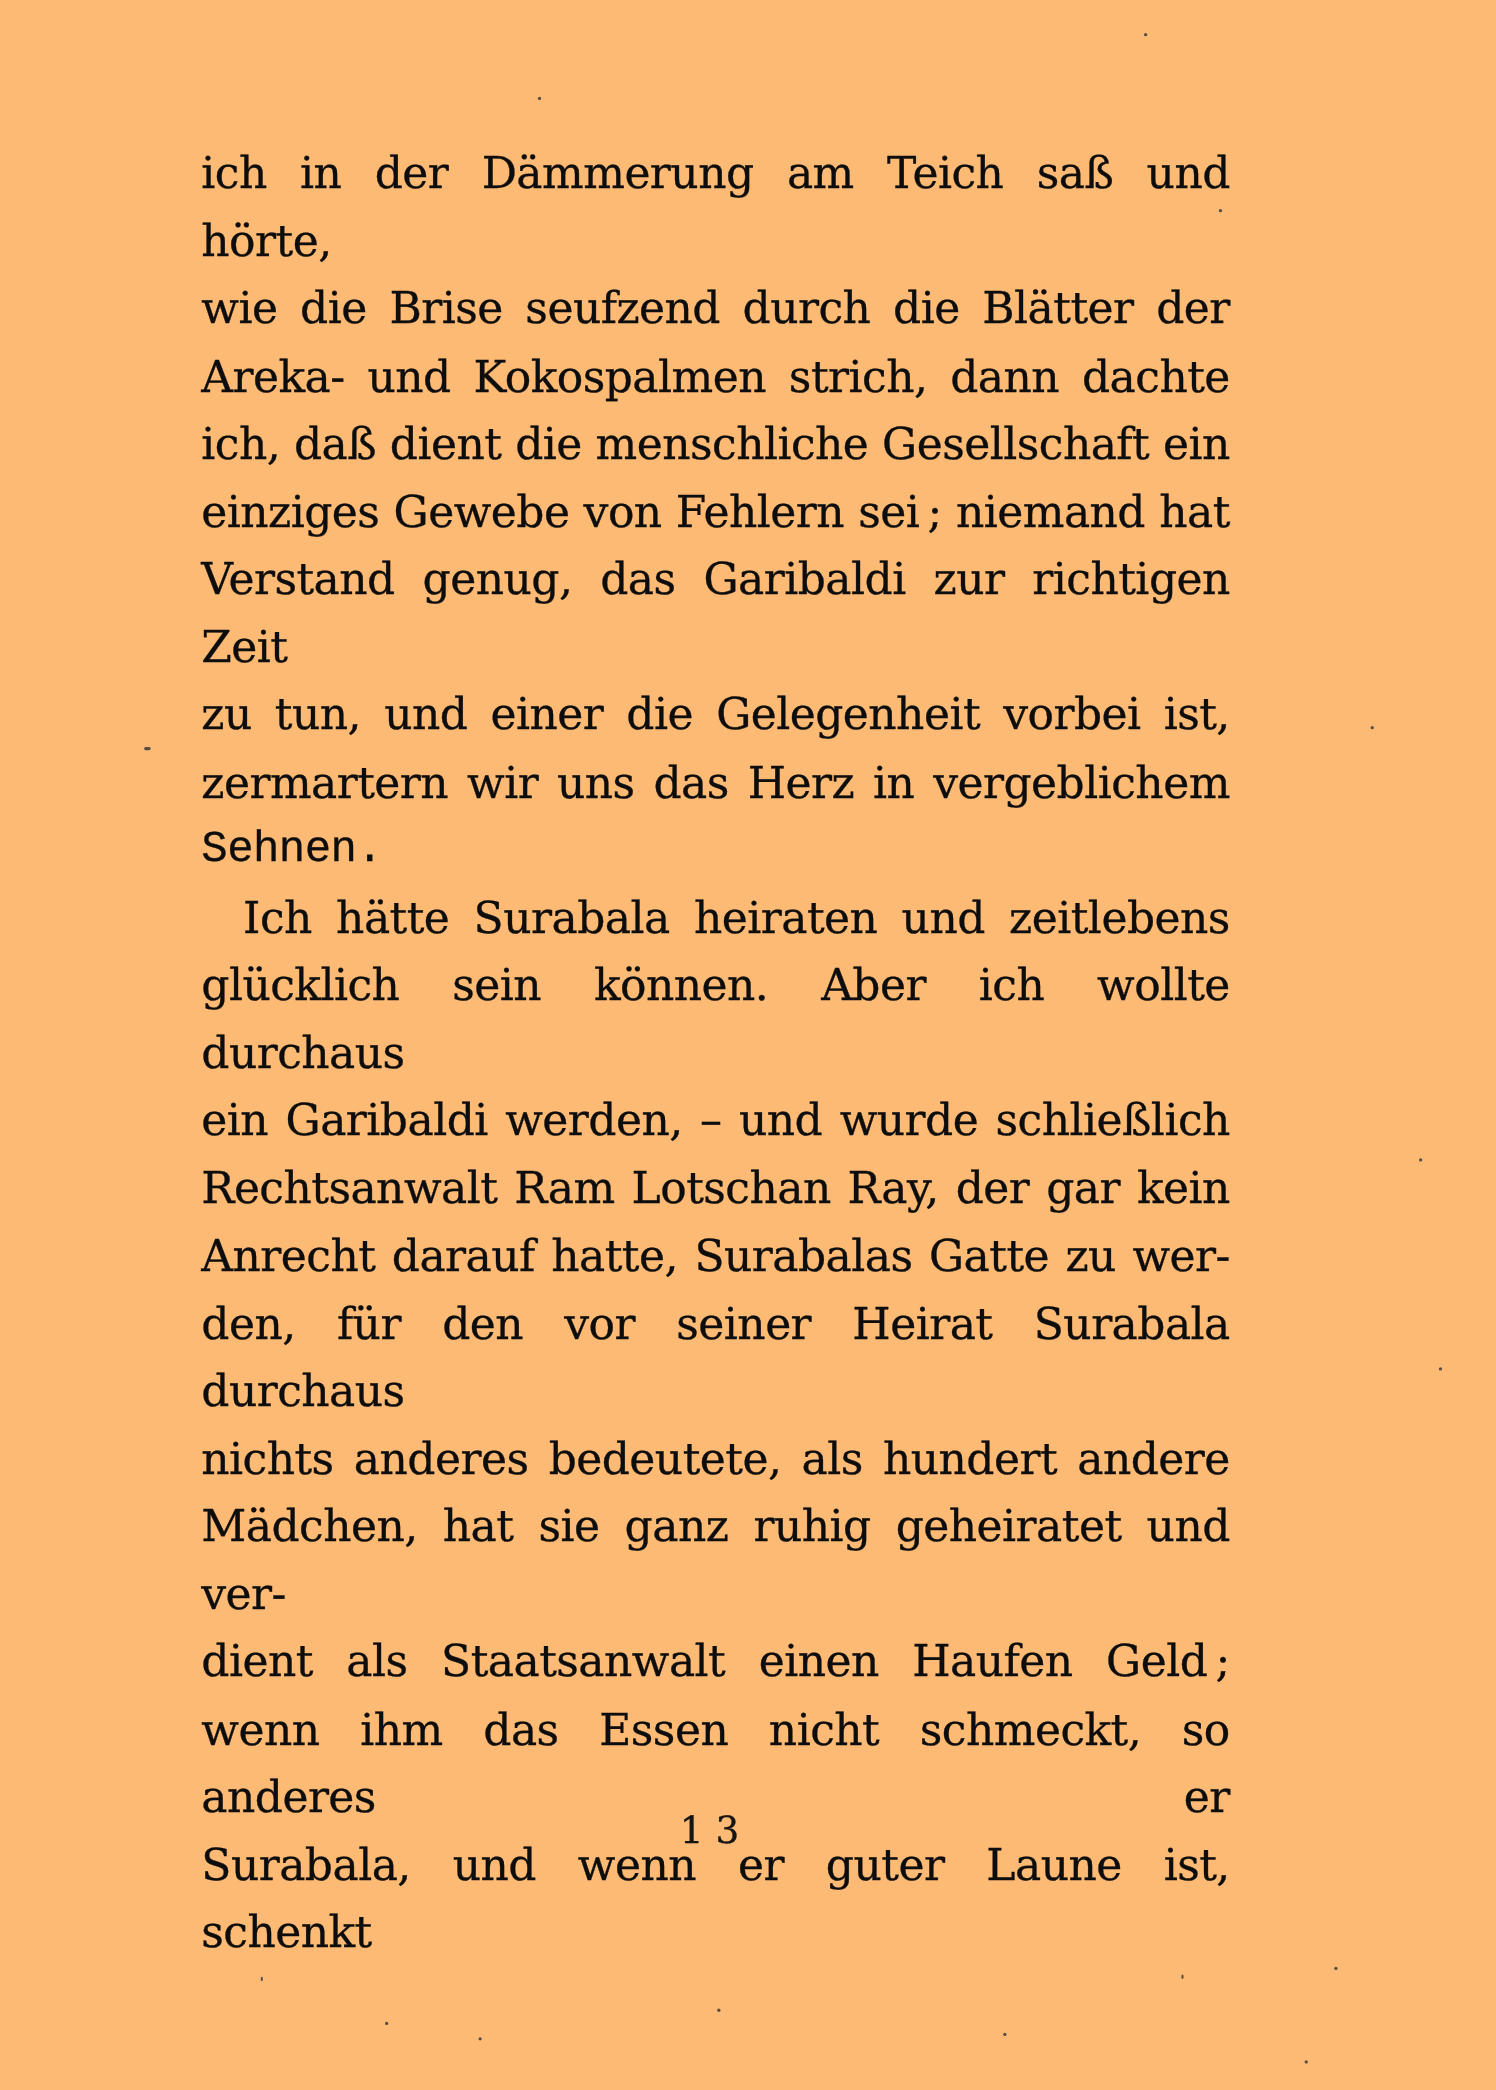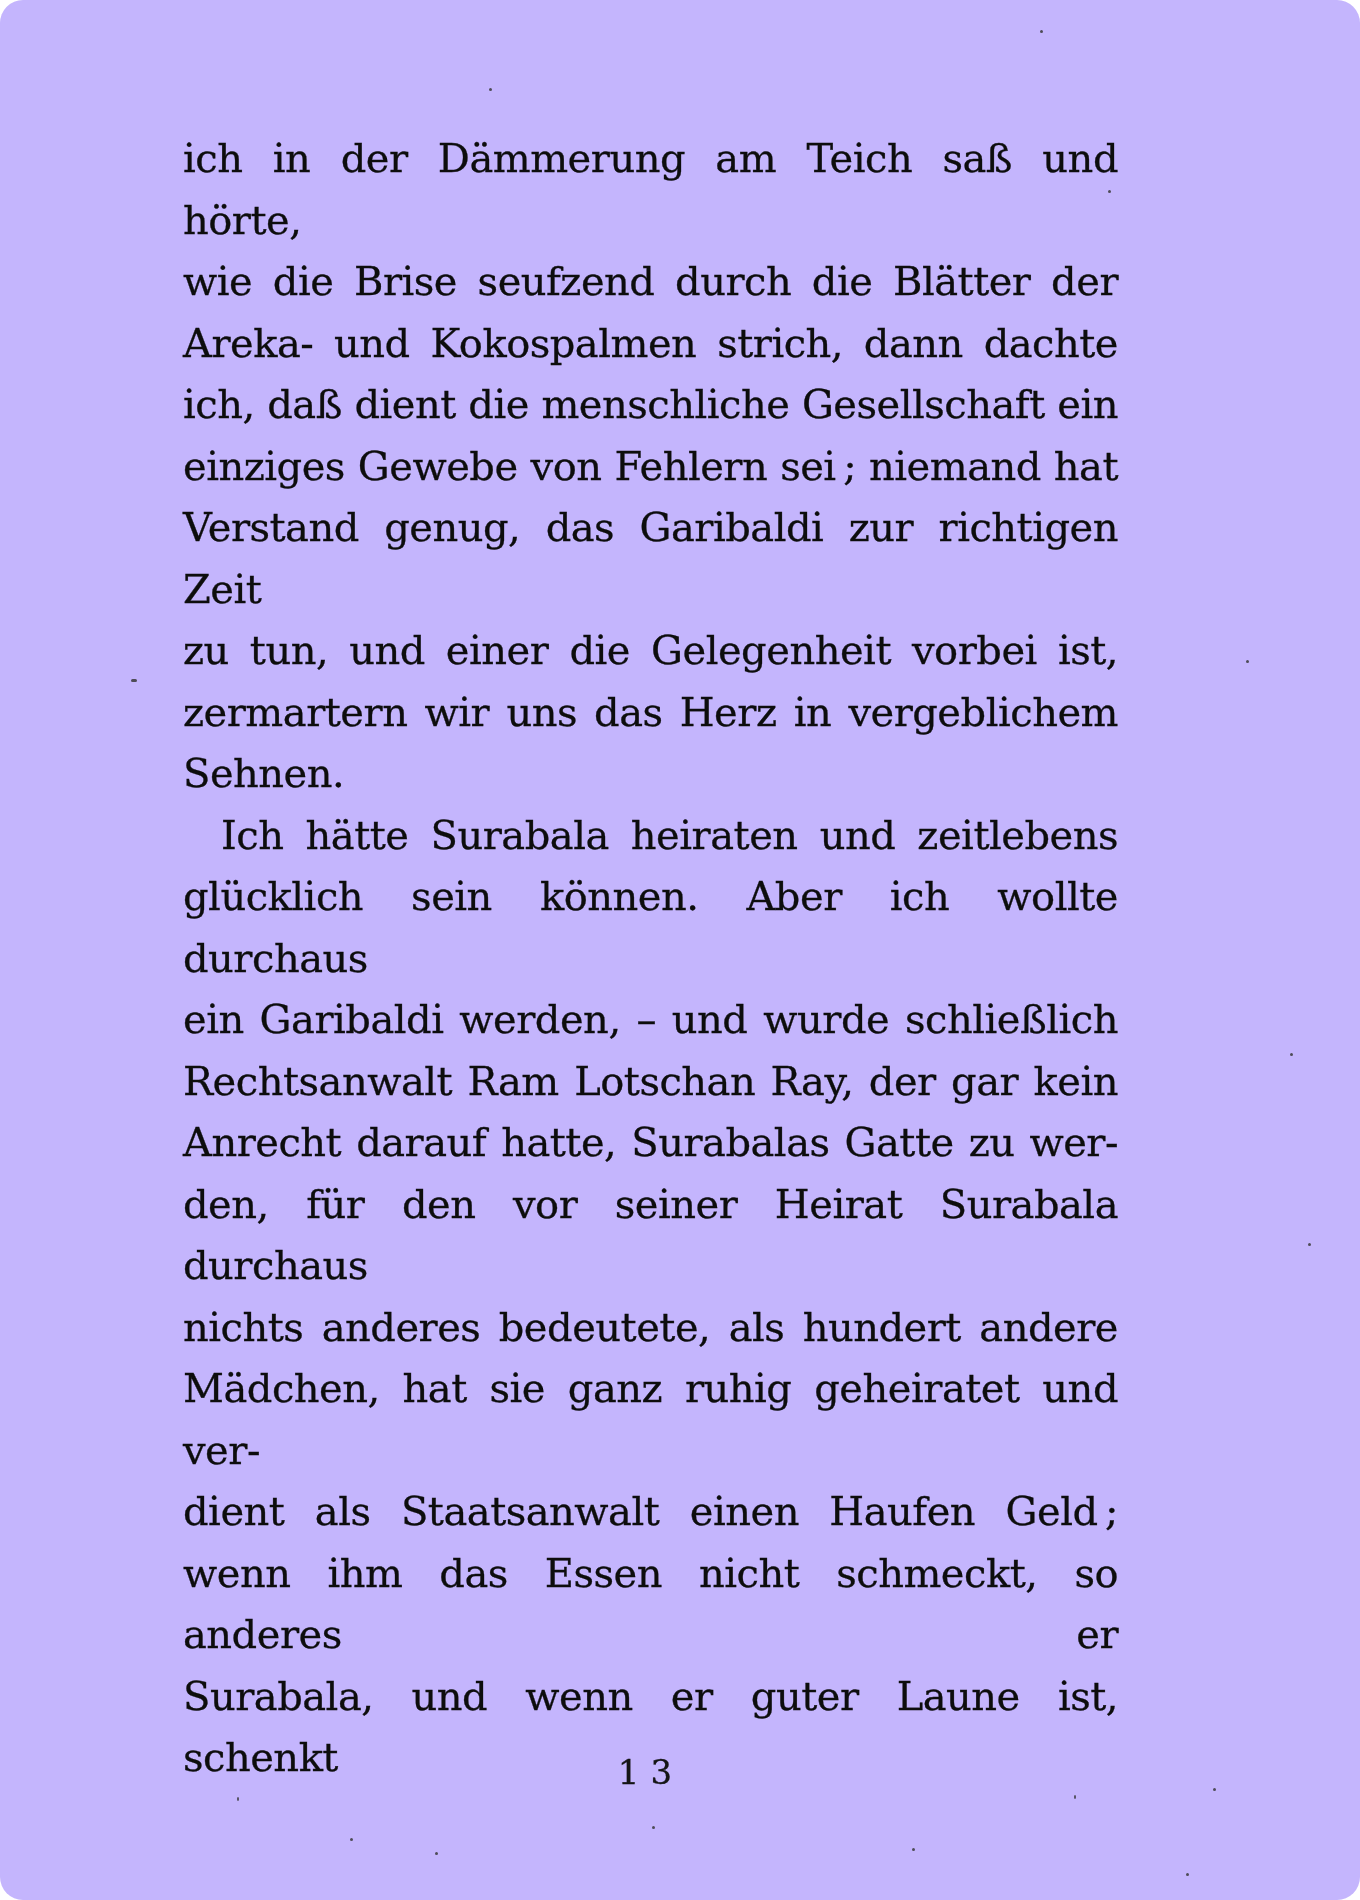--- a/index.html
+++ b/index.html
@@ -11,50 +11,50 @@
     position: relative;
     width: 1360px;
     height: 1900px;
     overflow: hidden;
     font-family: "DejaVu Serif", "Liberation Serif", serif;
     color: #0d0d0d;
   }
   .page {
     position: absolute;
     inset: 0;
-    background: #c4b5fd;
-    border-radius: 23px;
+    background: #fdba74;
   }
   .text-block {
     position: absolute;
     left: 183px;
     top: 128px;
     width: 935px;
   }
   .para { margin: 0; }
   .line {
     font-size: 40px;
     line-height: 61.5px;
     letter-spacing: -0.5px;
     text-align: justify;
     text-align-last: justify;
     white-space: normal;
     -webkit-text-stroke: 0.3px #111;
   }
   .line.line-end {
     text-align: left;
     text-align-last: left;
+    font-family: Liberation Mono, monospace;
   }
   .line.indent {
     text-indent: 38px;
   }
   .page-number {
     position: absolute;
     left: 183px;
-    top: 1752px;
+    top: 1644px;
     width: 935px;
     text-align: center;
     font-size: 34px;
     letter-spacing: 11px;
     color: #151515;
     -webkit-text-stroke: 0.3px #111;
   }
   .speck {
     position: absolute;
     background: #3a3a3a;

